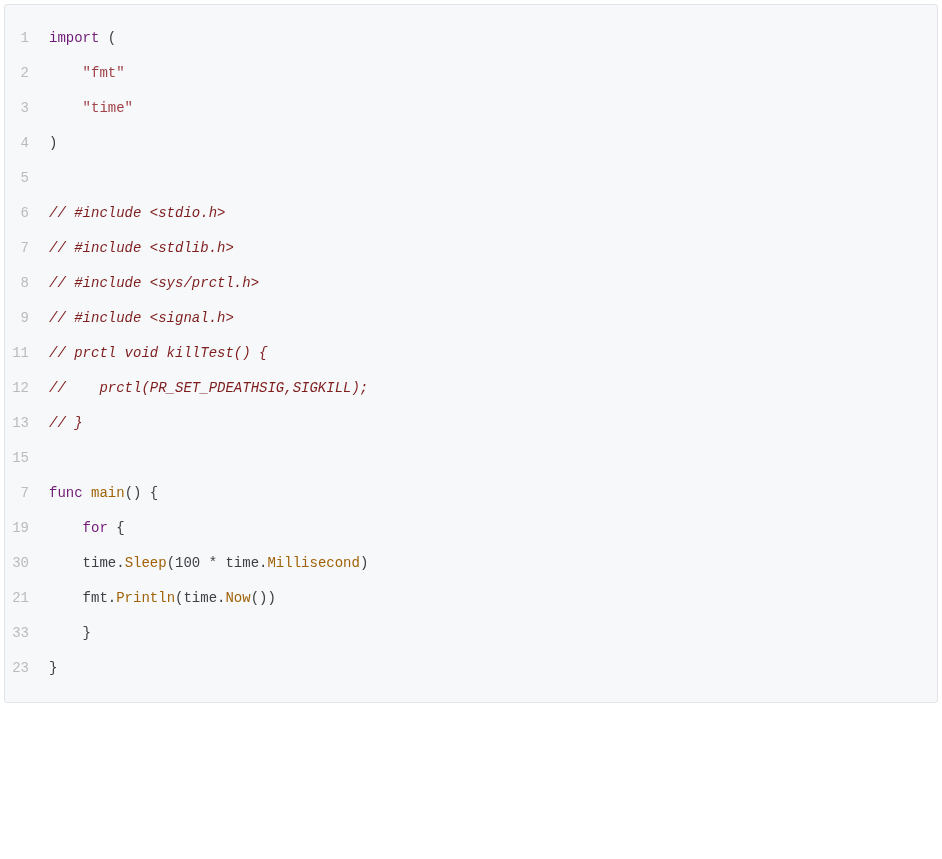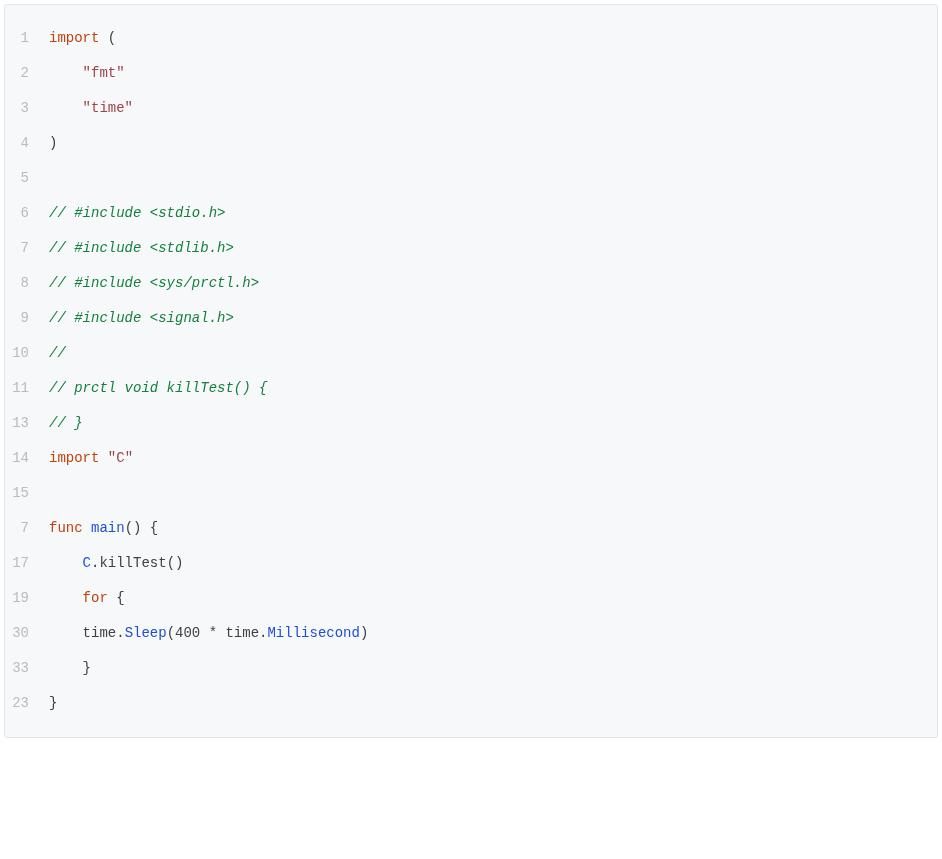--- a/index.html
+++ b/index.html
@@ -32,55 +32,54 @@
       min-width: 44px;
       padding-right: 20px;
       user-select: none;
       flex-shrink: 0;
     }
     .line-content {
       flex: 1;
       color: #24292e;
     }
     .tok-keyword {
-      color: #c2410c;
+      color: #701a75;
     }
     .tok-string {
       color: #a04147;
     }
     .tok-comment {
-      color: #15803d;
+      color: #7f1d1d;
       font-style: italic;
     }
     .tok-func {
-      color: #1d4ed8;
+      color: #a16207;
     }
     .tok-plain {
       color: #3d4044;
     }
   </style>
 </head>
 <body>
 
 <div class="code-block">
   <div id="code-container">
       <div class="code-line"><span class="line-number">1</span><span class="line-content"><span class="tok-keyword">import</span><span class="tok-plain"> (</span></span></div>
       <div class="code-line"><span class="line-number">2</span><span class="line-content"><span class="tok-plain">    </span><span class="tok-string">"fmt"</span></span></div>
       <div class="code-line"><span class="line-number">3</span><span class="line-content"><span class="tok-plain">    </span><span class="tok-string">"time"</span></span></div>
       <div class="code-line"><span class="line-number">4</span><span class="line-content"><span class="tok-plain">)</span></span></div>
       <div class="code-line"><span class="line-number">5</span><span class="line-content">&nbsp;</span></div>
       <div class="code-line"><span class="line-number">6</span><span class="line-content"><span class="tok-comment">// #include &lt;stdio.h&gt;</span></span></div>
       <div class="code-line"><span class="line-number">7</span><span class="line-content"><span class="tok-comment">// #include &lt;stdlib.h&gt;</span></span></div>
       <div class="code-line"><span class="line-number">8</span><span class="line-content"><span class="tok-comment">// #include &lt;sys/prctl.h&gt;</span></span></div>
       <div class="code-line"><span class="line-number">9</span><span class="line-content"><span class="tok-comment">// #include &lt;signal.h&gt;</span></span></div>
-      <div class="code-line"><span class="line-number">10</span><span class="line-content"><span class="tok-comment">//</span></span></div>
       <div class="code-line"><span class="line-number">11</span><span class="line-content"><span class="tok-comment">// prctl void killTest() {</span></span></div>
+      <div class="code-line"><span class="line-number">12</span><span class="line-content"><span class="tok-comment">//    prctl(PR_SET_PDEATHSIG,SIGKILL);</span></span></div>
       <div class="code-line"><span class="line-number">13</span><span class="line-content"><span class="tok-comment">// }</span></span></div>
-      <div class="code-line"><span class="line-number">14</span><span class="line-content"><span class="tok-keyword">import</span><span class="tok-plain"> </span><span class="tok-string">"C"</span></span></div>
       <div class="code-line"><span class="line-number">15</span><span class="line-content">&nbsp;</span></div>
       <div class="code-line"><span class="line-number">7</span><span class="line-content"><span class="tok-keyword">func</span><span class="tok-plain"> </span><span class="tok-func">main</span><span class="tok-plain">() {</span></span></div>
-      <div class="code-line"><span class="line-number">17</span><span class="line-content"><span class="tok-plain">    </span><span class="tok-func">C</span><span class="tok-plain">.killTest()</span></span></div>
       <div class="code-line"><span class="line-number">19</span><span class="line-content"><span class="tok-plain">    </span><span class="tok-keyword">for</span><span class="tok-plain"> {</span></span></div>
-      <div class="code-line"><span class="line-number">30</span><span class="line-content"><span class="tok-plain">    time.</span><span class="tok-func">Sleep</span><span class="tok-plain">(400 * time.</span><span class="tok-func">Millisecond</span><span class="tok-plain">)</span></span></div>
+      <div class="code-line"><span class="line-number">30</span><span class="line-content"><span class="tok-plain">    time.</span><span class="tok-func">Sleep</span><span class="tok-plain">(100 * time.</span><span class="tok-func">Millisecond</span><span class="tok-plain">)</span></span></div>
+      <div class="code-line"><span class="line-number">21</span><span class="line-content"><span class="tok-plain">    fmt.</span><span class="tok-func">Println</span><span class="tok-plain">(time.</span><span class="tok-func">Now</span><span class="tok-plain">())</span></span></div>
       <div class="code-line"><span class="line-number">33</span><span class="line-content"><span class="tok-plain">    }</span></span></div>
       <div class="code-line"><span class="line-number">23</span><span class="line-content"><span class="tok-plain">}</span></span></div>
     </div>
 </div>
 
 </body></html>

